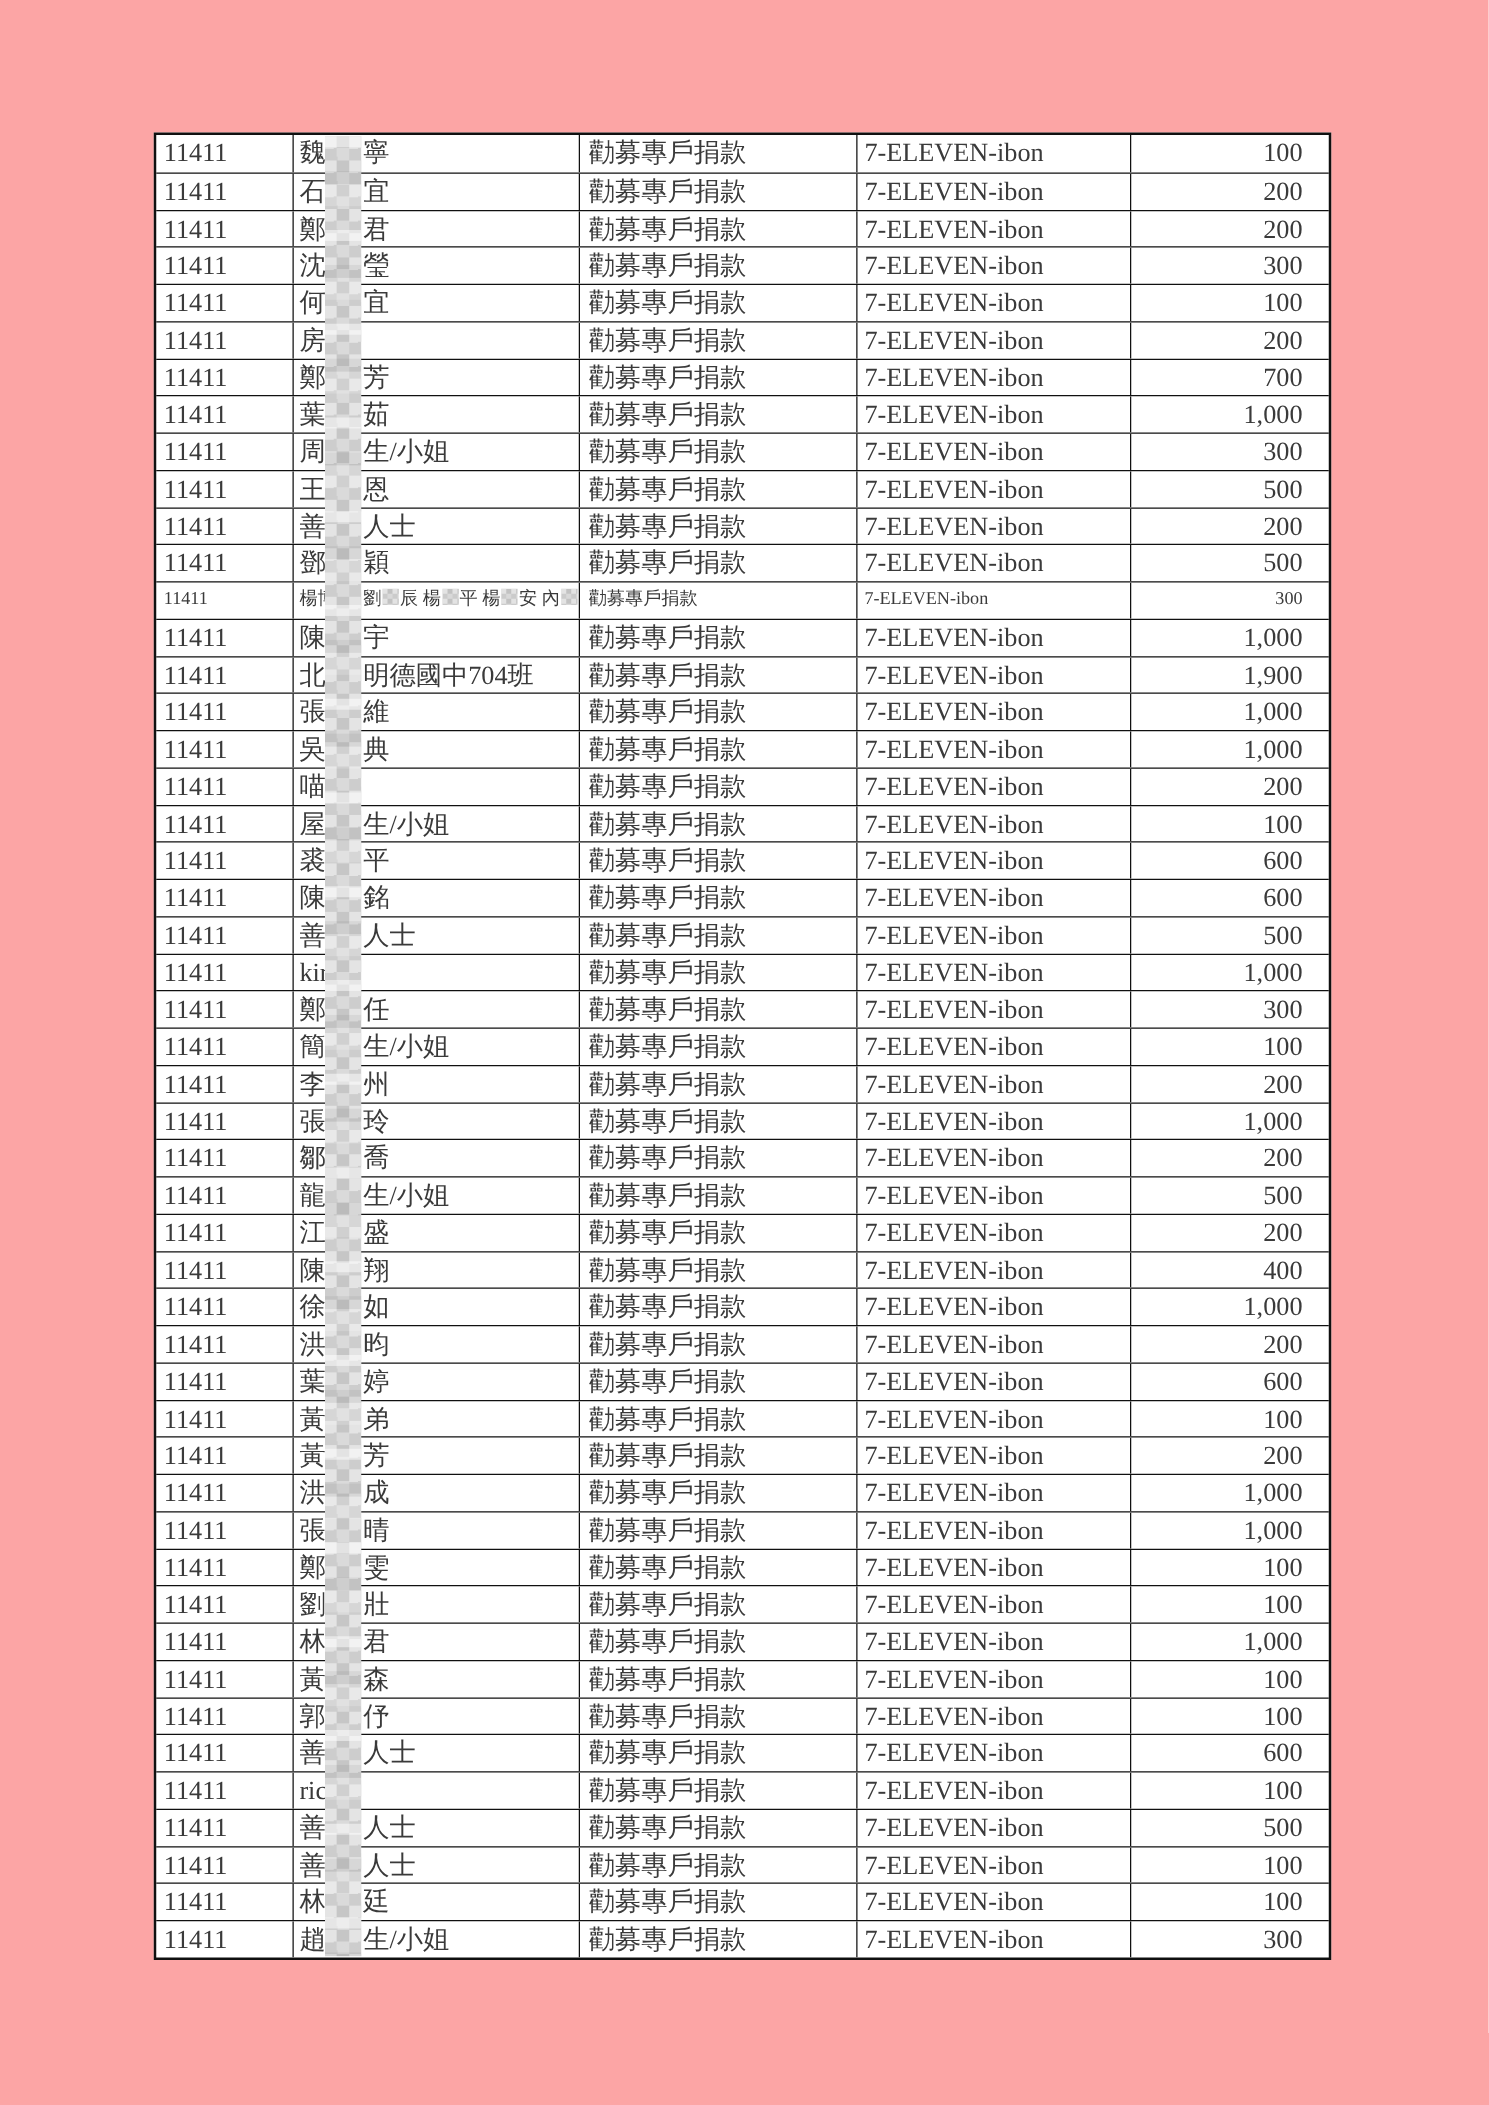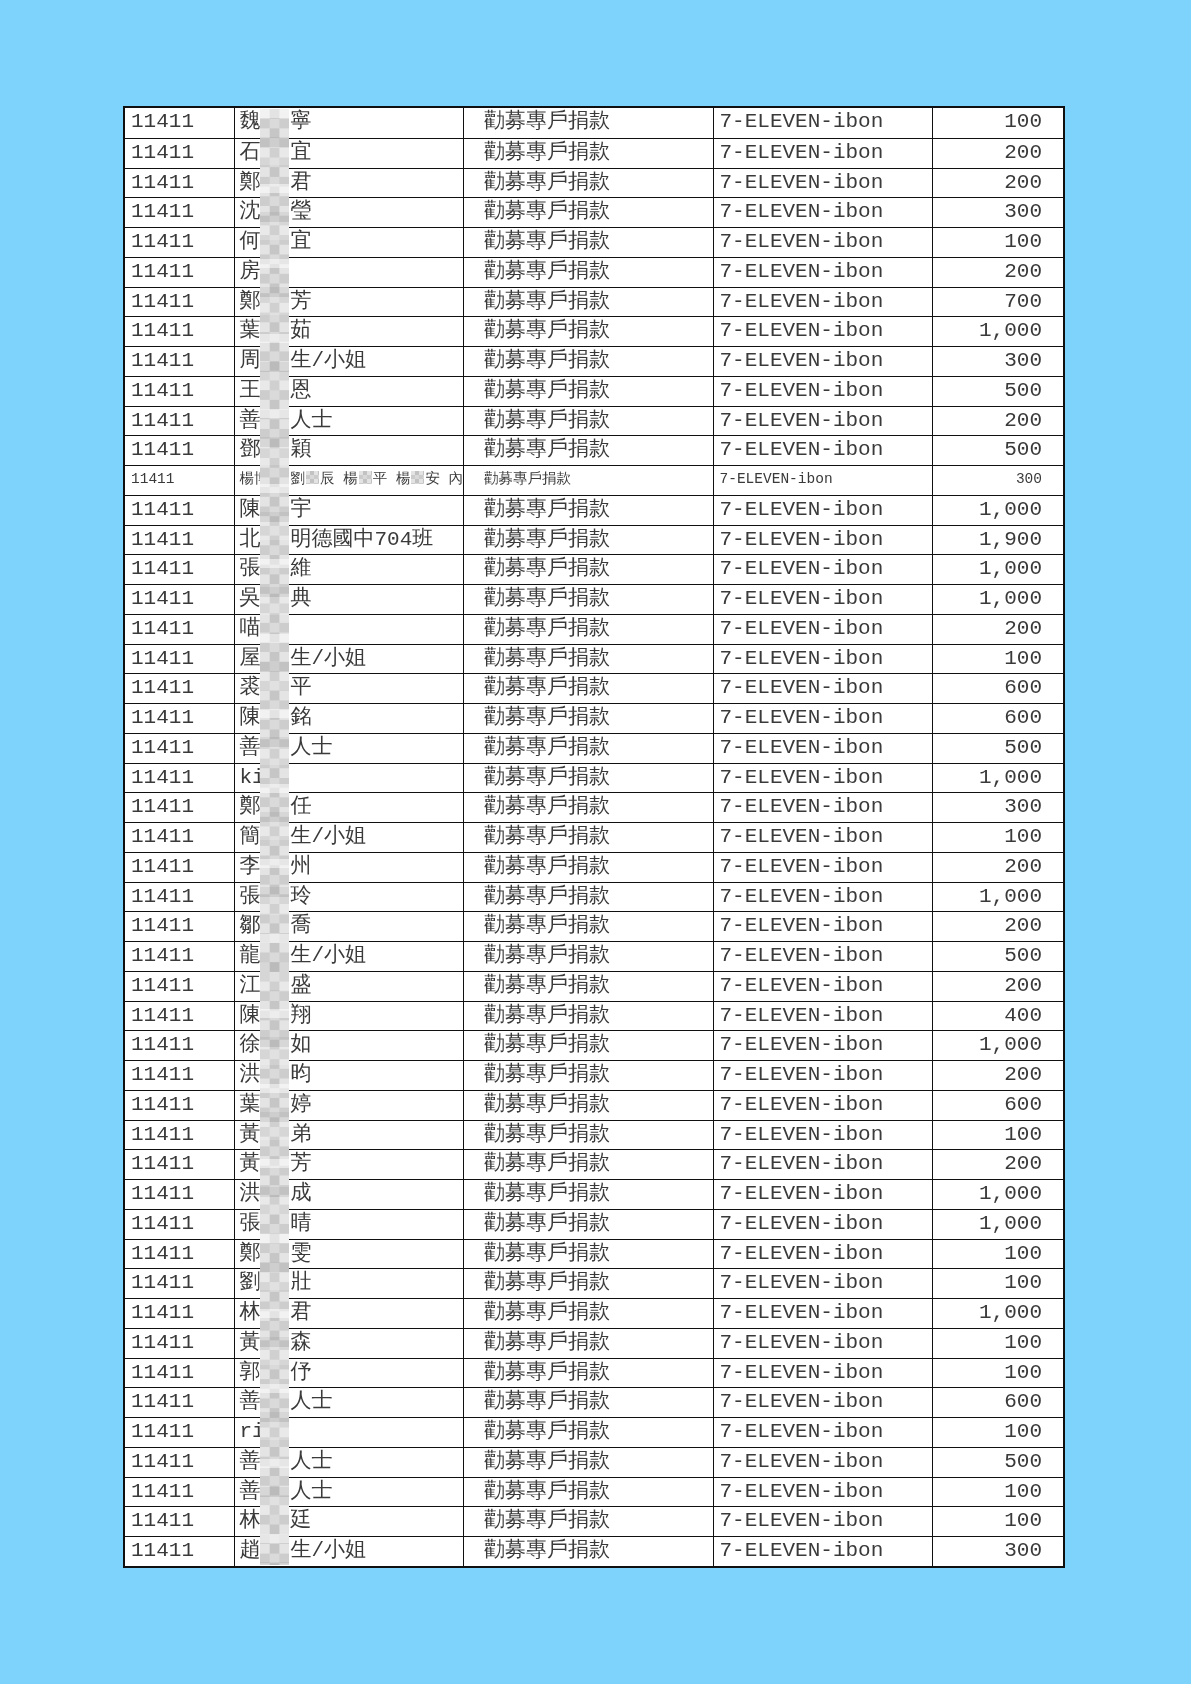--- a/index.html
+++ b/index.html
@@ -1,21 +1,21 @@
 <!DOCTYPE html>
 <html><head>
 <meta charset="utf-8">
 <style>
   html,body{margin:0;padding:0;background:#ffffff;}
   .page{
     position:relative;
     width:1191px;height:1684px;
-    background:#7dd3fc;
+    background:#fca5a5;
     overflow:hidden;
-    font-family:Liberation Mono, monospace;
+    font-family:Liberation Serif, serif;
     color:#3a3a3a;
   }
   .tbl{
     position:absolute;
     left:123px;top:106px;
     width:942px;
     box-sizing:border-box;
     border:2px solid #101010;
     background:#ffffff;
   }
@@ -31,22 +31,22 @@
     font-size:21px;
     font-weight:300;
     line-height:28px;
     white-space:nowrap;
     overflow:hidden;
     letter-spacing:0;
   }
   .cell + .cell{border-left:1.5px solid #101010;}
   .c-code {width:108.5px;padding-left:6px;}
   .c-name {width:229.5px;padding-left:5px;}
-  .c-purp {width:221.5px;padding-left:20px;}
-  .c-chan {width:219.5px;padding-left:6px;margin-left:28px;}
+  .c-purp {width:221.5px;padding-left:7px;}
+  .c-chan {width:219.5px;padding-left:6px;}
   .c-amt  {flex:1;text-align:right;padding-right:21px;}
   .gap{display:inline-block;width:30px;height:1px;}
   .row.small .cell{font-size:14.5px;line-height:27px;}
   .row.small .gap{width:22px;}
   .inline-redact{
     display:inline-block;
     width:13px;height:13px;
     vertical-align:-1px;
     margin:0 1px;
     background:

